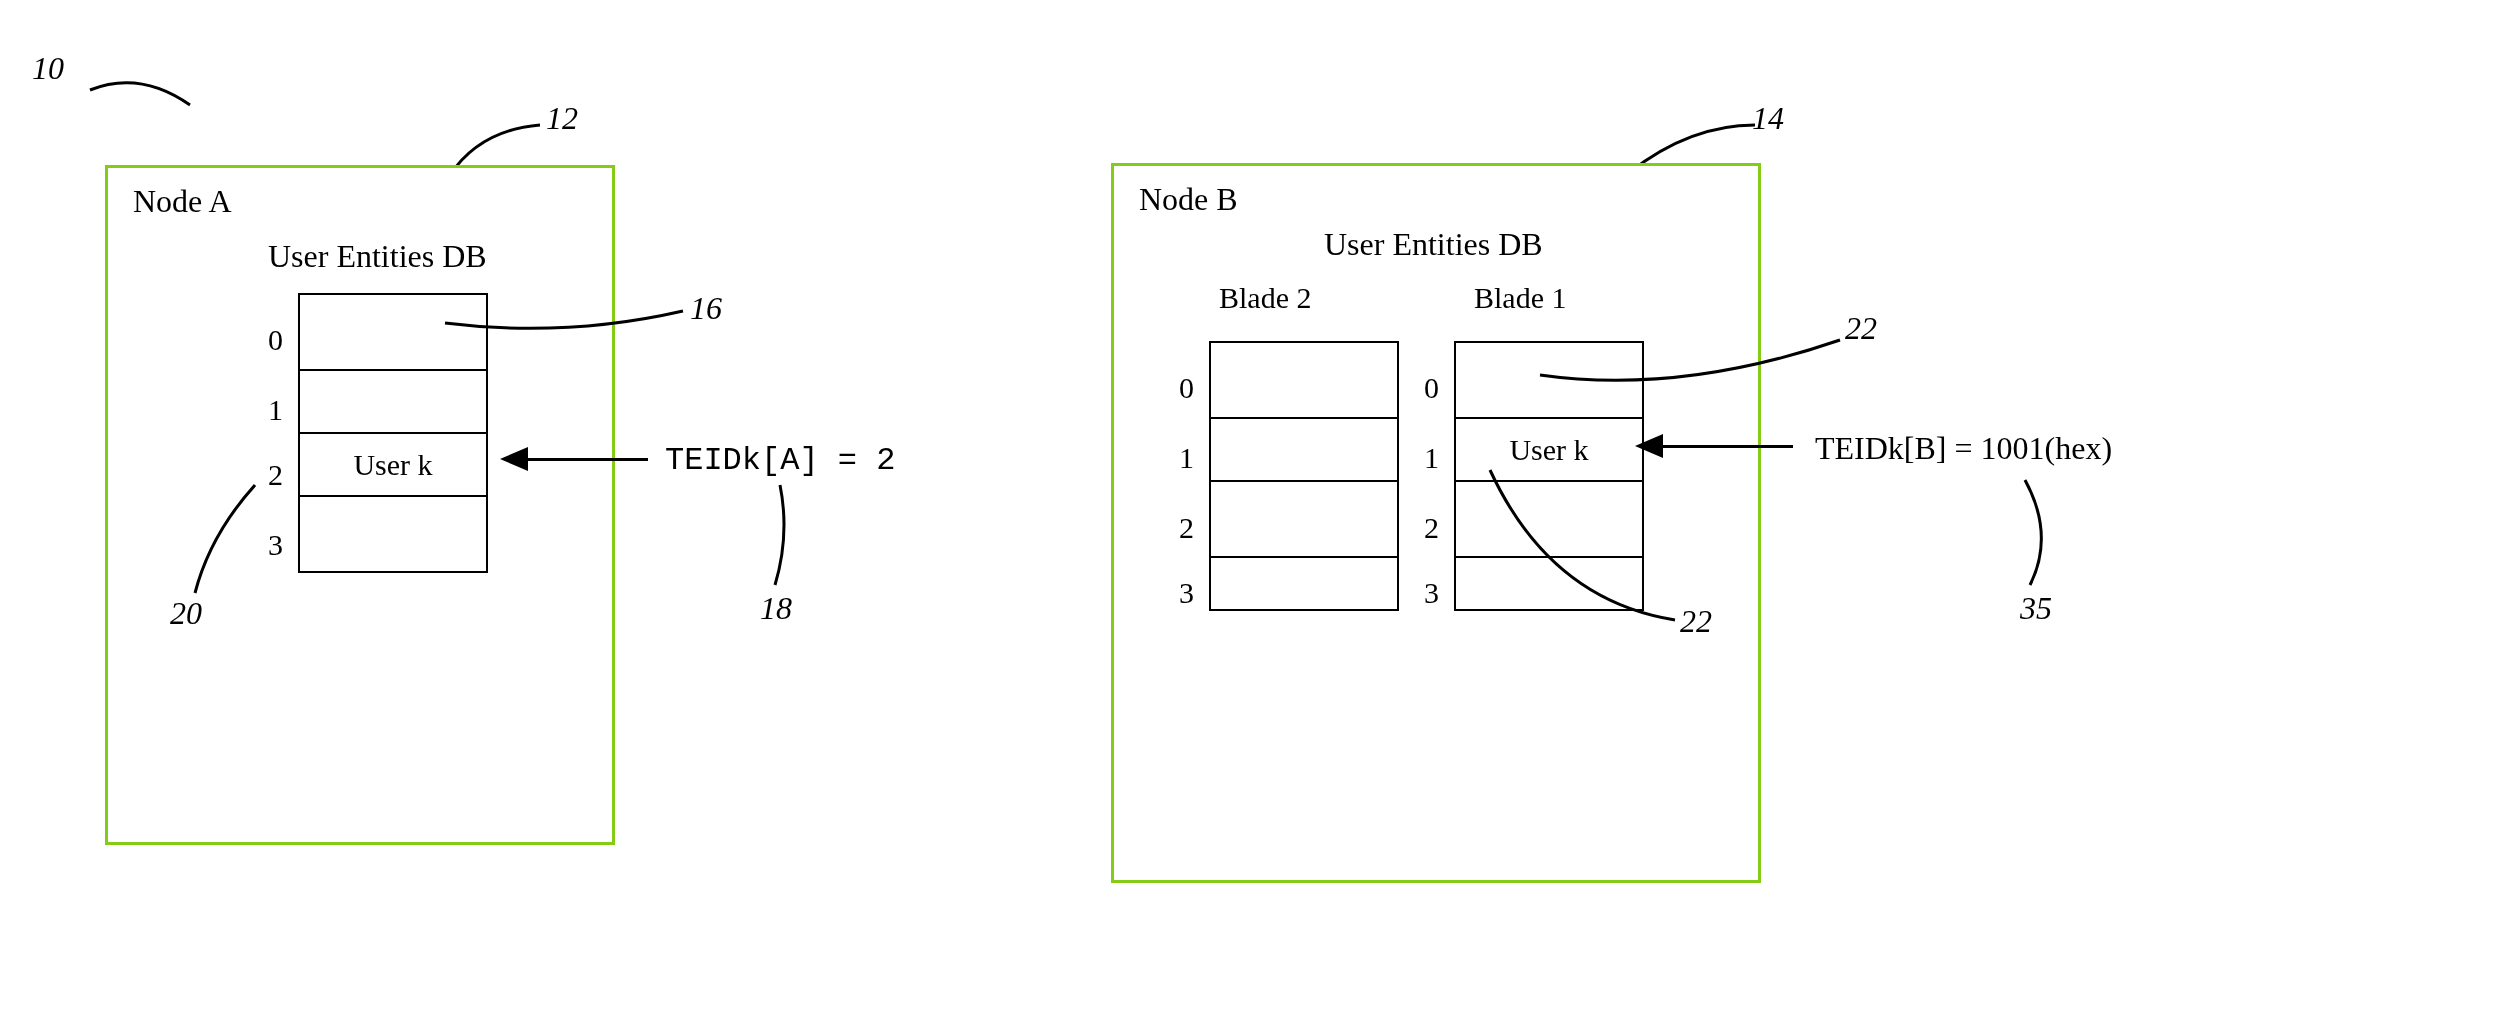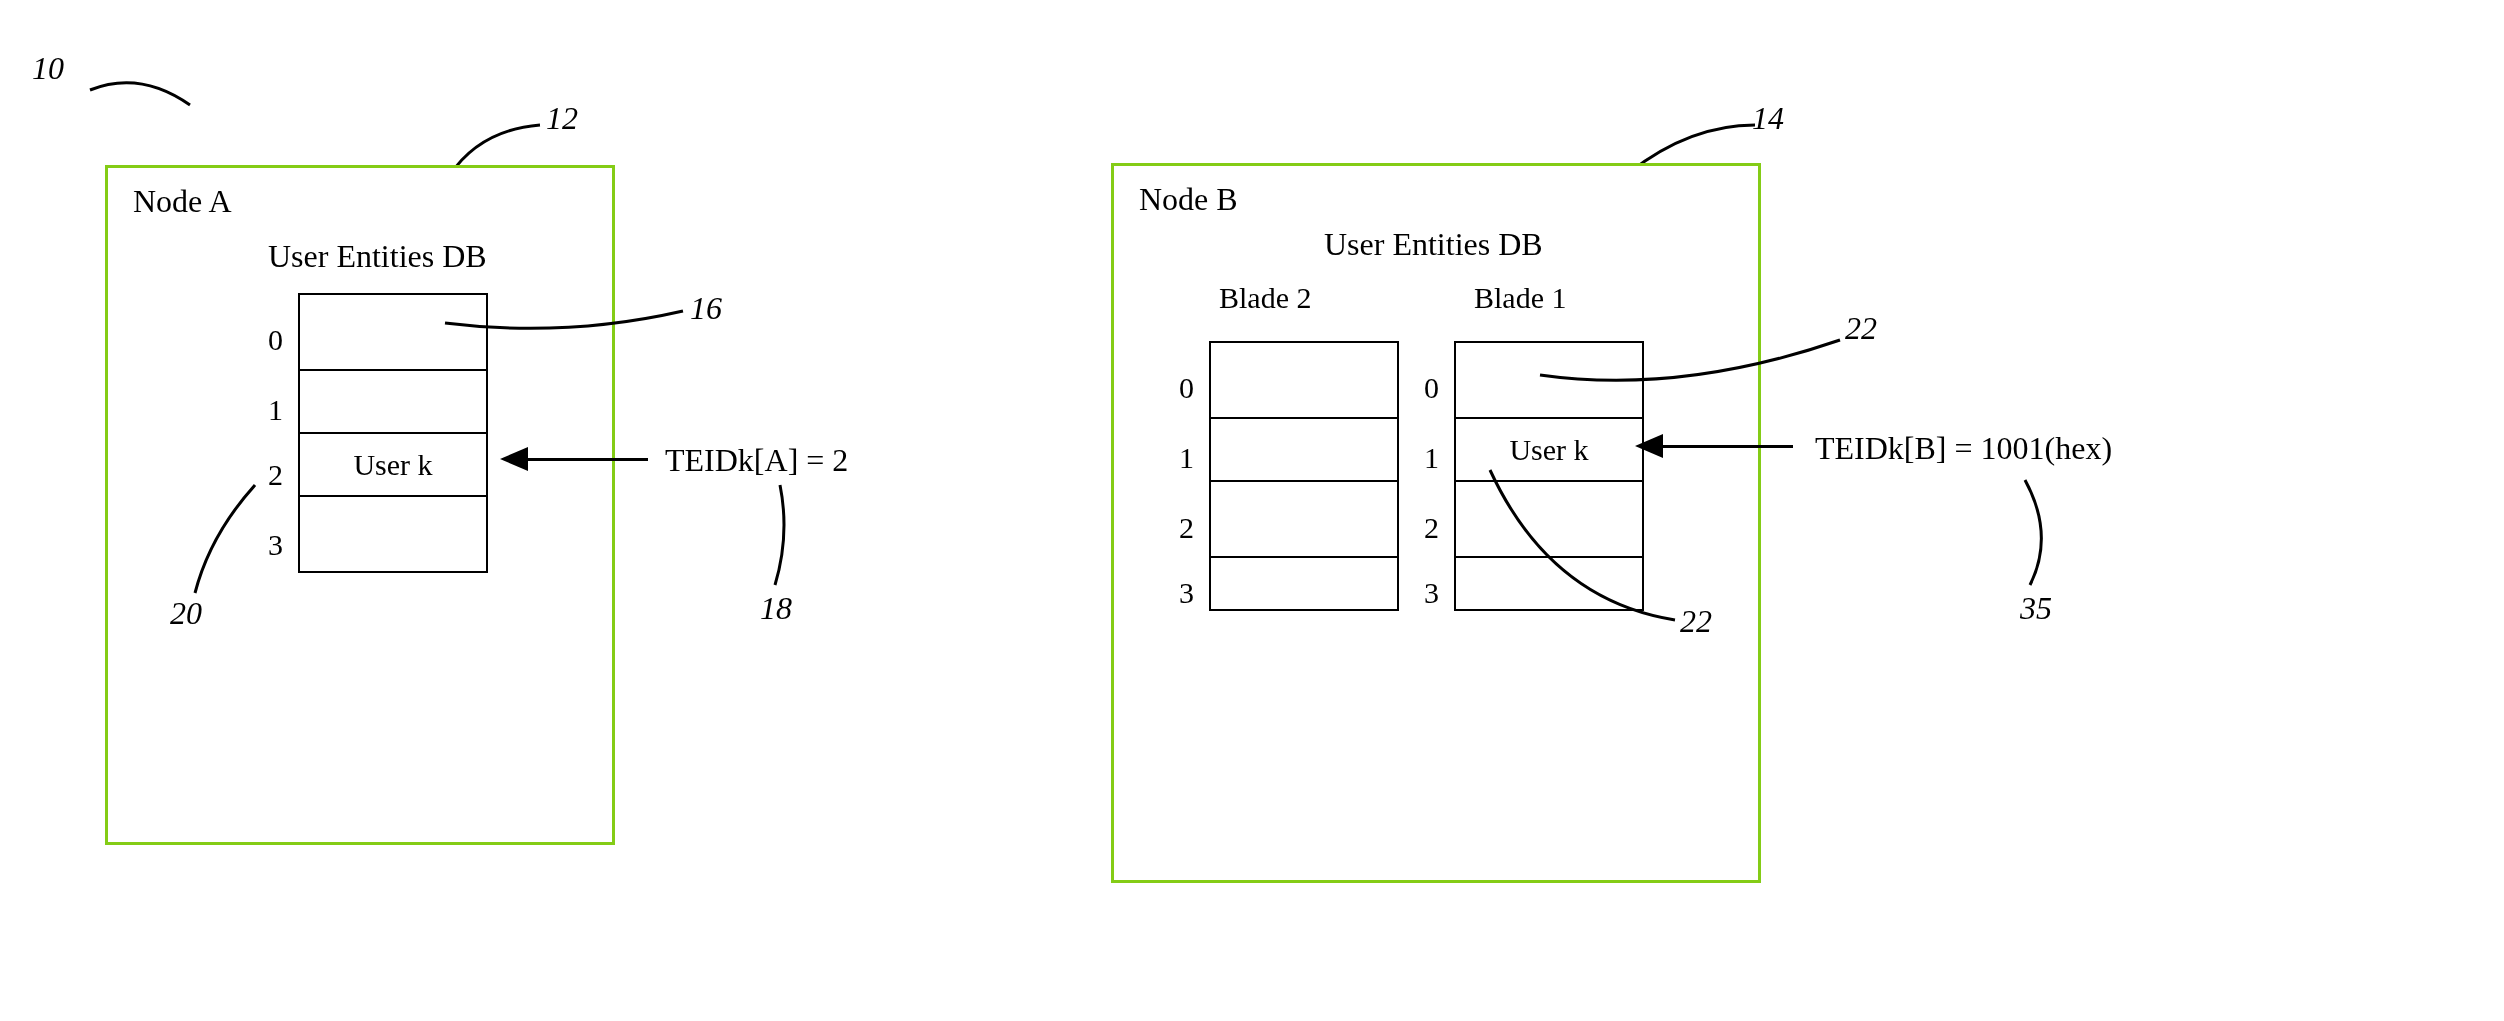--- a/index.html
+++ b/index.html
@@ -118,21 +118,21 @@
   <div class="row-label" style="left:160px; top:360px;">3</div>
 </div>
 
 <div class="ref-label" style="left:690px; top:290px;">16</div>
 <svg class="leader" style="left:445px; top:303px;" width="250" height="40">
   <path d="M 0 20 Q 120 35, 238 8" stroke="#000" stroke-width="3" fill="none"></path>
 </svg>
 
 <div class="arrow-head-left" style="left:500px; top:447px;"></div>
 <div class="arrow-line" style="left:528px; top:458px; width:120px;"></div>
-<div class="teid-label" style="left:665px; top:442px;">TEIDk[A] = 2</div>
+<div class="teid-label" style="left:665px; top:442px;font-family:Liberation Mono, monospace;">TEIDk[A] = 2</div>
 
 <div class="ref-label" style="left:760px; top:590px;">18</div>
 <svg class="leader" style="left:760px; top:485px;" width="50" height="110">
   <path d="M 20 0 Q 30 50, 15 100" stroke="#000" stroke-width="3" fill="none"></path>
 </svg>
 
 <div class="ref-label" style="left:170px; top:595px;">20</div>
 <svg class="leader" style="left:195px; top:485px;" width="70" height="115">
   <path d="M 60 0 Q 15 50, 0 108" stroke="#000" stroke-width="3" fill="none"></path>
 </svg>

